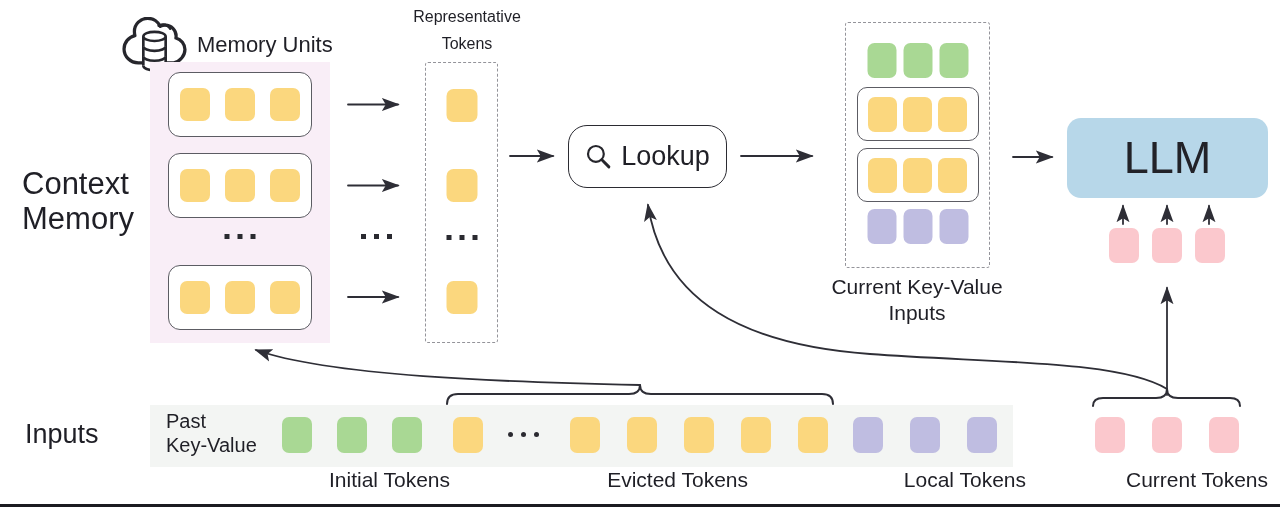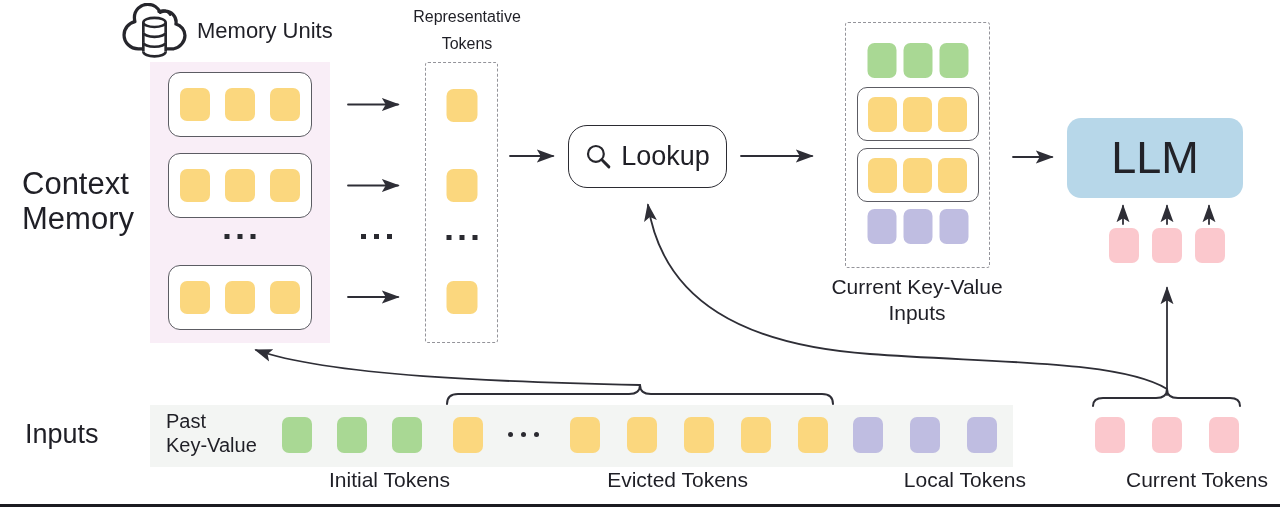--- a/index.html
+++ b/index.html
@@ -7,21 +7,21 @@
     position:relative;width:1280px;height:509px;background:#ffffff;overflow:hidden;
     font-family:"Liberation Sans","DejaVu Sans",sans-serif;color:#1f1f26;
   }
   .abs{position:absolute;}
   svg.connectors{position:absolute;left:0;top:0;width:1280px;height:509px;pointer-events:none;}
 
   
   .multiline{white-space:pre-line;}
   .ctx-label{left:22px;top:166px;font-size:31px;line-height:35px;}
   .inputs-label{left:25px;top:419px;font-size:27px;}
-  .mu-header{left:121px;top:3px;display:flex;align-items:center;gap:9px;}
+  .mu-header{left:121px;top:17px;display:flex;align-items:center;gap:9px;}
   .mu-label{font-size:22px;}
   .rep-label{left:385px;top:3px;width:164px;text-align:center;font-size:16px;line-height:27px;}
   .cache-label{left:817px;top:274px;width:200px;text-align:center;font-size:21px;line-height:26px;}
   .caption{top:468px;text-align:right;font-size:21px;}
   .cap-initial{left:270px;width:180px;}
   .cap-evicted{left:548px;width:200px;}
   .cap-local{left:846px;width:180px;}
   .cap-current{left:1068px;width:200px;}
   .pastkv{left:166px;top:409px;font-size:20px;line-height:24px;}
 
@@ -42,21 +42,21 @@
     background:#fff;border:1.2px solid #5c5c63;border-radius:10px;
     display:flex;align-items:center;justify-content:center;gap:6px;
   }
   .lookup{
     left:568px;top:125px;width:159px;height:63px;background:#fff;
     border:1.6px solid #2b2b32;border-radius:19px;
     display:flex;align-items:center;justify-content:center;gap:9px;box-sizing:border-box;
   }
   .lookup-text{font-size:27px;}
   .llm-box{
-    left:1067px;top:118px;width:176px;height:80px;border-radius:14px;
+    left:1067px;top:118px;width:201px;height:80px;border-radius:14px;
     display:flex;align-items:center;justify-content:center;
   }
   .llm-text{font-size:45px;color:#222228;}
   .input-strip{left:150px;top:405px;width:863px;height:62px;background:#f3f5f3;}
   .bottom-rule{left:0;top:504px;width:1280px;height:2.5px;background:#1b1b20;}
 
   
   .token{border-radius:7px;flex:0 0 auto;}
   .t-mem .token{width:30px;height:33px;}
   .rep-slot .token{width:31px;height:33px;}

